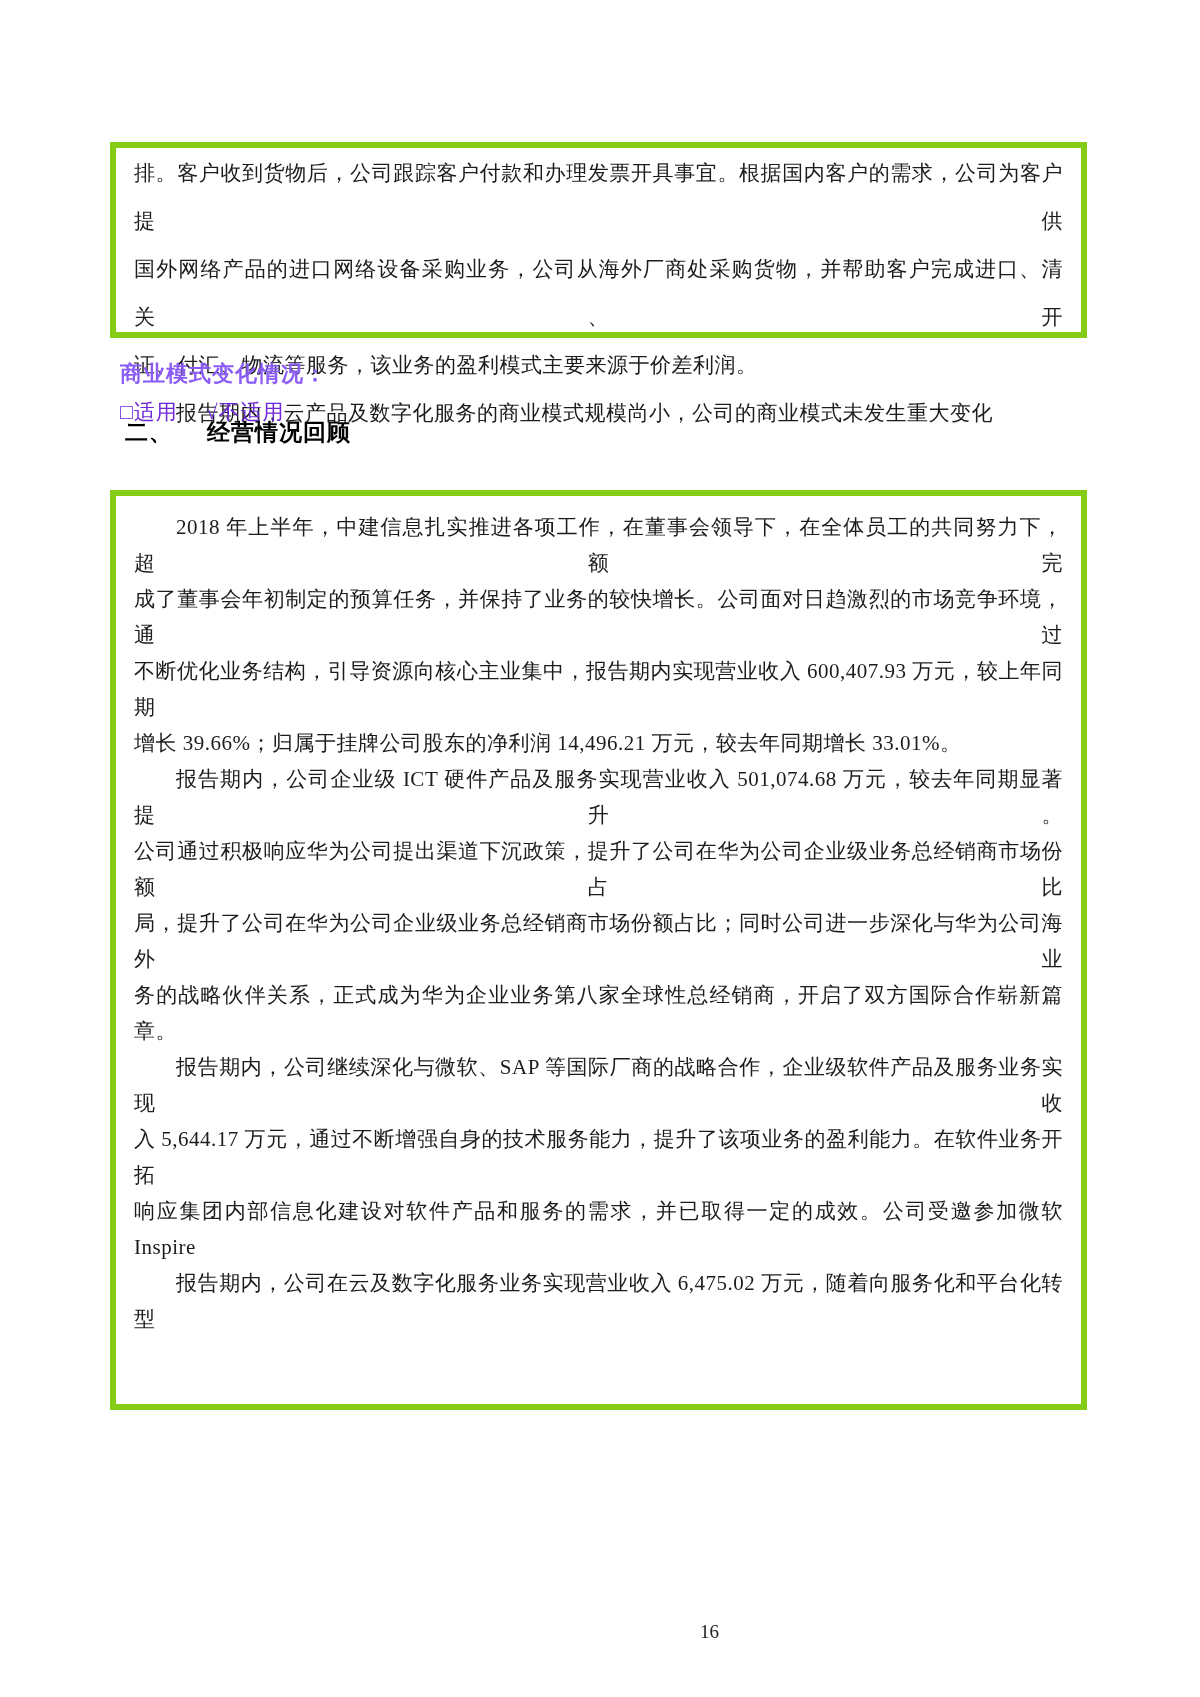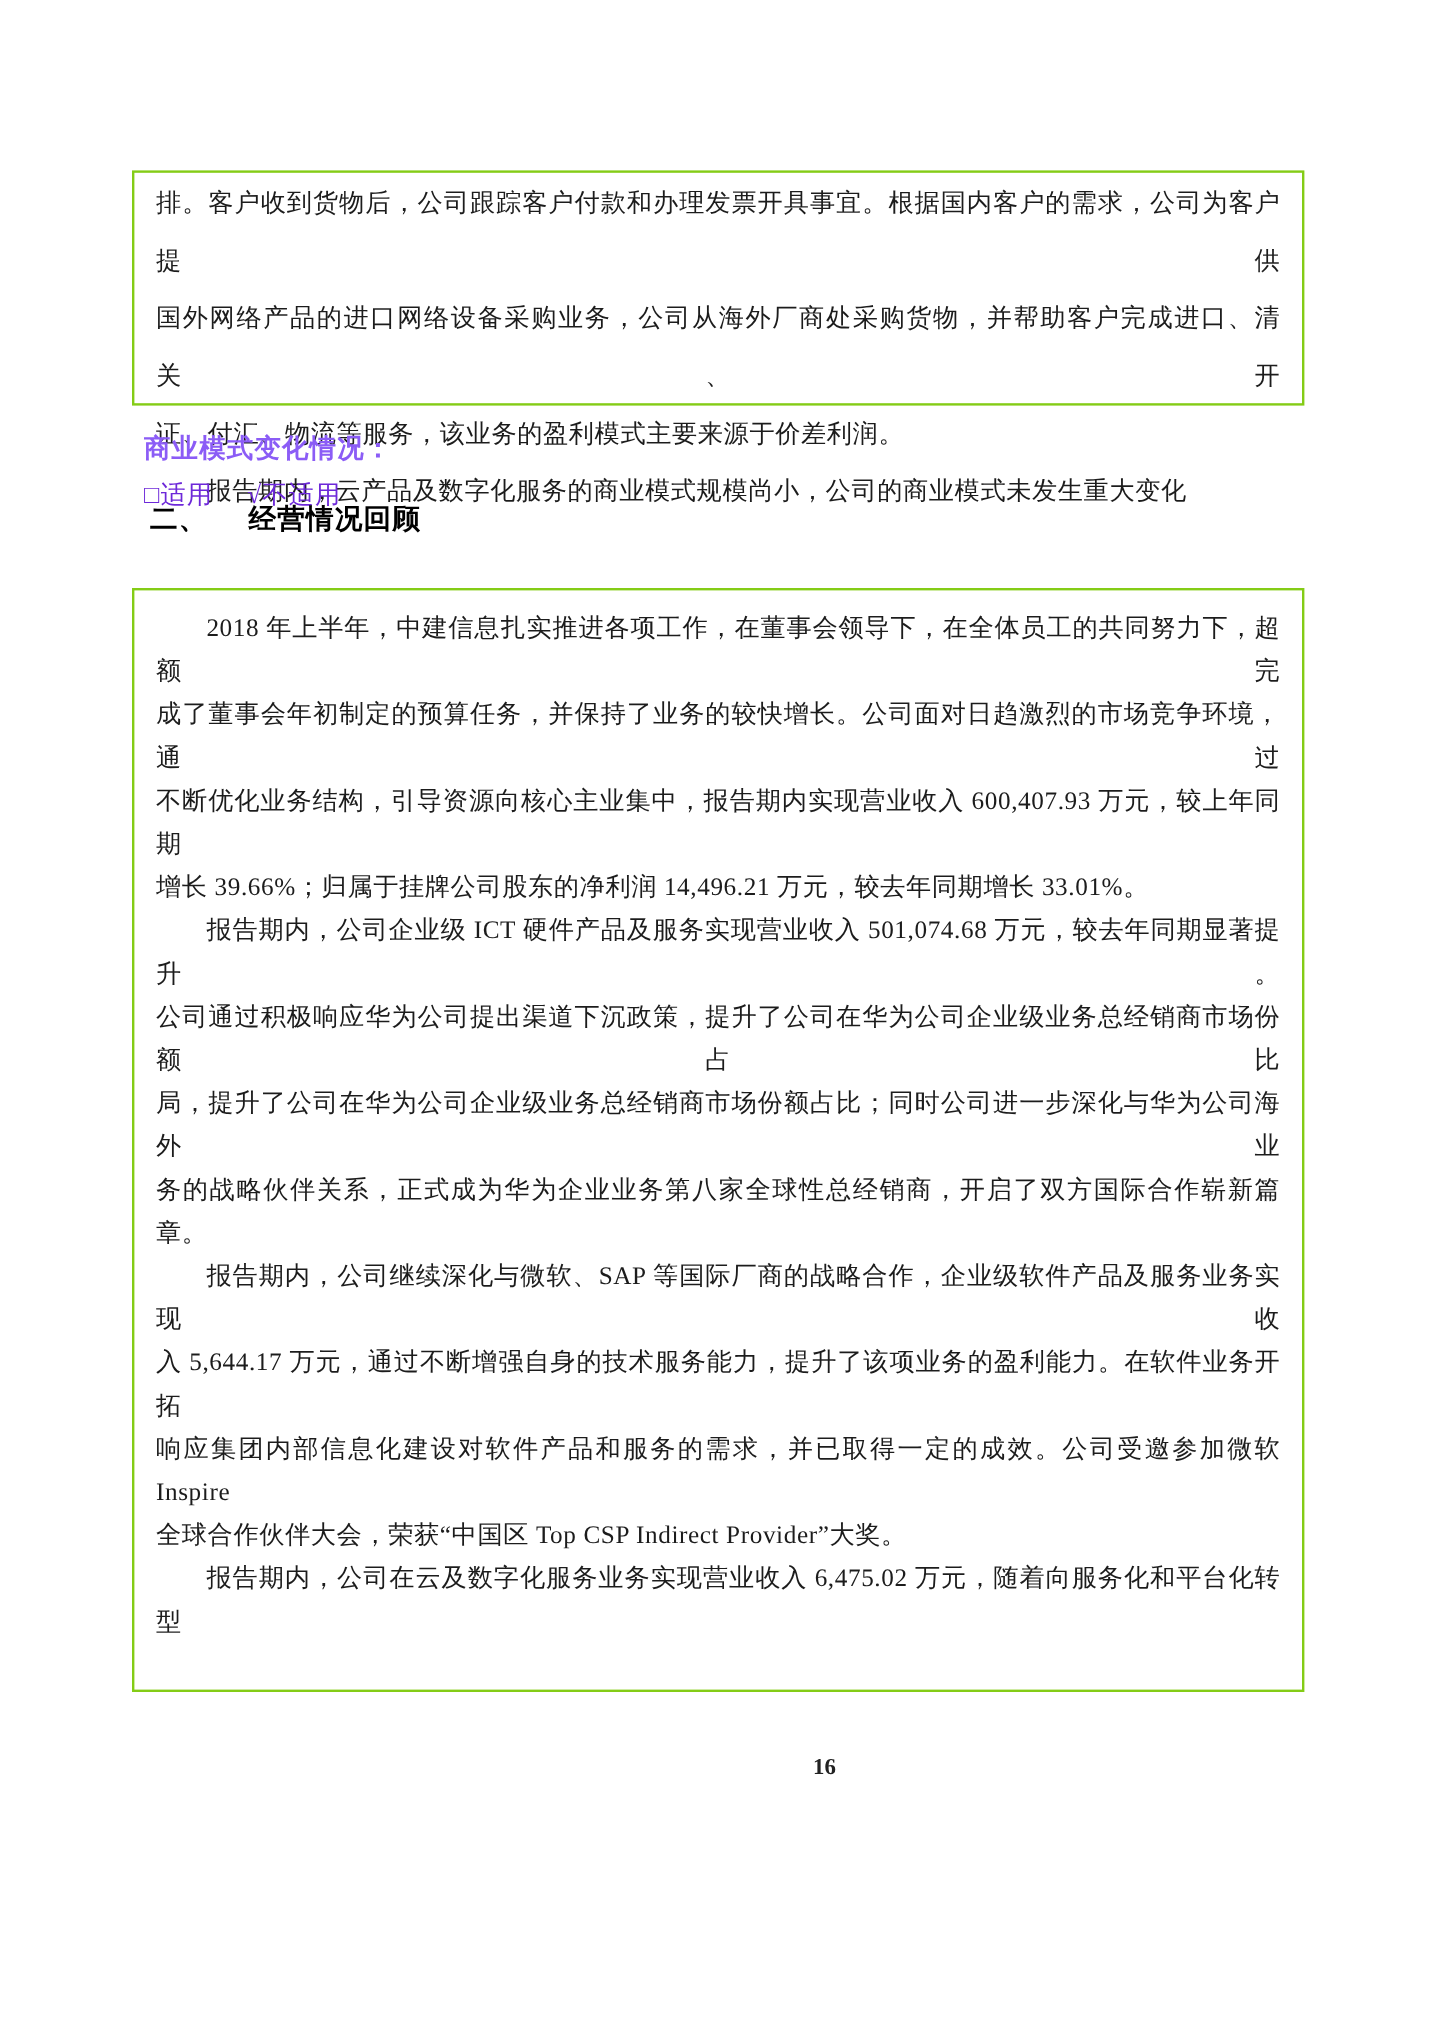--- a/index.html
+++ b/index.html
@@ -8,21 +8,21 @@
     width: 1200px; height: 1697px;
     position: relative;
     font-family: "Liberation Serif", "DejaVu Serif", serif;
     color: #1c1c1c;
     overflow: hidden;
   }
   .text-box {
     position: absolute;
     left: 110px;
     width: 977px;
-    border: 2px solid #84cc16;
+    border: 6px solid #84cc16;
     background: #ffffff;
     padding: 0 18px;
     font-size: 21px;
   }
   #box1 { top: 142px; height: 196px; line-height: 48px; padding-top: 1px; }
   #box2 { top: 490px; height: 920px; line-height: 36px; padding-top: 13px; }
   .line { text-align: justify; text-align-last: left; letter-spacing: 0.5px; }
   .line.fill { text-align-last: justify; }
   .line.indent { text-indent: 42px; }
   .subheading {
@@ -37,24 +37,23 @@
   }
   .checkbox-row .opt-first { margin-right: 22px; }
   .section-heading {
     position: absolute; left: 125px; top: 417px;
     font-family: "Liberation Sans", "DejaVu Sans", sans-serif;
     font-weight: bold; font-size: 23px; color: #000000;
     letter-spacing: 1px;
   }
   .section-heading .num { display: inline-block; width: 82px; }
   .page-number {
-    position: absolute; left: 655px; top: 1462px; width: 64px;
-    text-align: center; font-size: 19px; color: #222222;
+    position: absolute; left: 655px; top: 1621px; width: 64px;
+    text-align: right; font-size: 19px; color: #222222;
     font-family: "Liberation Serif", "DejaVu Serif", serif;
-    font-weight: bold;
   }
 </style>
 </head>
 <body>
 
 <section id="box1" class="text-box">
     <div class="line fill">排。客户收到货物后，公司跟踪客户付款和办理发票开具事宜。根据国内客户的需求，公司为客户提供</div>
     <div class="line fill">国外网络产品的进口网络设备采购业务，公司从海外厂商处采购货物，并帮助客户完成进口、清关、开</div>
     <div class="line">证、付汇、物流等服务，该业务的盈利模式主要来源于价差利润。</div>
     <div class="line indent">报告期内，云产品及数字化服务的商业模式规模尚小，公司的商业模式未发生重大变化</div>
@@ -76,17 +75,16 @@
     <div class="line fill">成了董事会年初制定的预算任务，并保持了业务的较快增长。公司面对日趋激烈的市场竞争环境，通过</div>
     <div class="line fill">不断优化业务结构，引导资源向核心主业集中，报告期内实现营业收入 600,407.93 万元，较上年同期</div>
     <div class="line">增长 39.66%；归属于挂牌公司股东的净利润 14,496.21 万元，较去年同期增长 33.01%。</div>
     <div class="line fill indent">报告期内，公司企业级 ICT 硬件产品及服务实现营业收入 501,074.68 万元，较去年同期显著提升。</div>
     <div class="line fill">公司通过积极响应华为公司提出渠道下沉政策，提升了公司在华为公司企业级业务总经销商市场份额占比</div>
     <div class="line fill">局，提升了公司在华为公司企业级业务总经销商市场份额占比；同时公司进一步深化与华为公司海外业</div>
     <div class="line">务的战略伙伴关系，正式成为华为企业业务第八家全球性总经销商，开启了双方国际合作崭新篇章。</div>
     <div class="line fill indent">报告期内，公司继续深化与微软、SAP 等国际厂商的战略合作，企业级软件产品及服务业务实现收</div>
     <div class="line fill">入 5,644.17 万元，通过不断增强自身的技术服务能力，提升了该项业务的盈利能力。在软件业务开拓</div>
     <div class="line fill">响应集团内部信息化建设对软件产品和服务的需求，并已取得一定的成效。公司受邀参加微软 Inspire</div>
-    <div class="line">全球合作伙伴大会，荣获“中国区 Top CSP Indirect Provider”大奖。</div>
     <div class="line fill indent">报告期内，公司在云及数字化服务业务实现营业收入 6,475.02 万元，随着向服务化和平台化转型</div>
   </section>
 
 <div class="page-number">16</div>
 
 </body></html>

